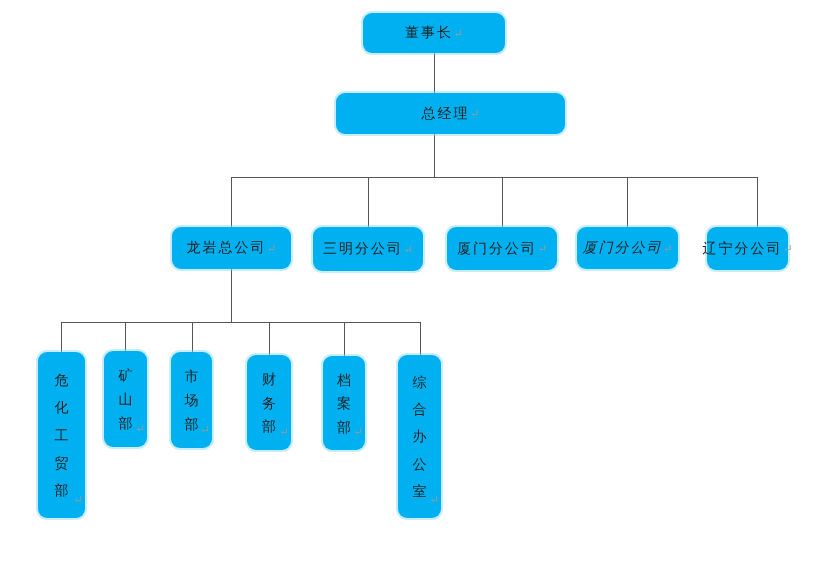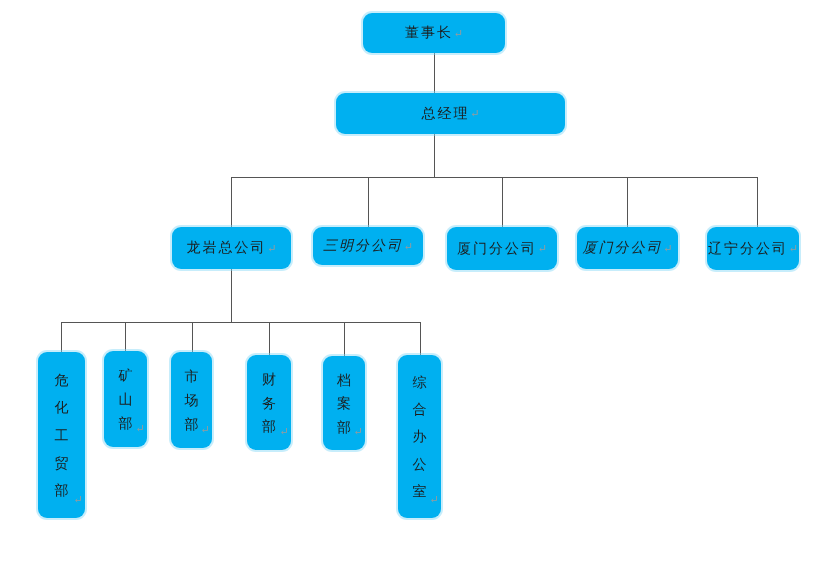--- a/index.html
+++ b/index.html
@@ -29,24 +29,24 @@
     display:flex;flex-direction:column;align-items:center;
     justify-content:space-evenly;height:100%;width:100%;
     padding:7px 0;box-sizing:border-box;
   }
   .vnode .chars span{font-size:14px;line-height:1;color:#1c1c1c;}
   .vnode .ret{position:absolute;right:2px;bottom:12px;margin:0;}
   
   #n-chairman{left:363px;top:13px;width:142px;height:40px;}
   #n-gm{left:336px;top:93px;width:229px;height:41px;}
   #n-b0{left:172px;top:227px;width:119px;height:42px;justify-content:center;}
-  #n-b1{left:313px;top:227px;width:110px;height:38px;font-style:italic;}
+  #n-b1{left:313px;top:227px;width:110px;height:44px;}
   #n-b2{left:447px;top:227px;width:110px;height:43px;}
   #n-b3{left:577px;top:227px;width:101px;height:42px;font-style:italic;}
-  #n-b4{left:707px;top:227px;width:92px;height:43px;text-align:right;}
+  #n-b4{left:707px;top:227px;width:81px;height:43px;text-align:right;}
   #n-d0{left:38px;top:352px;width:47px;height:166px;}
   #n-d1{left:104px;top:351px;width:43px;height:96px;}
   #n-d2{left:171px;top:352px;width:41px;height:96px;}
   #n-d3{left:247px;top:355px;width:44px;height:95px;}
   #n-d4{left:323px;top:356px;width:42px;height:94px;}
   #n-d5{left:398px;top:355px;width:43px;height:163px;}
 </style>
 </head>
 <body>
 

